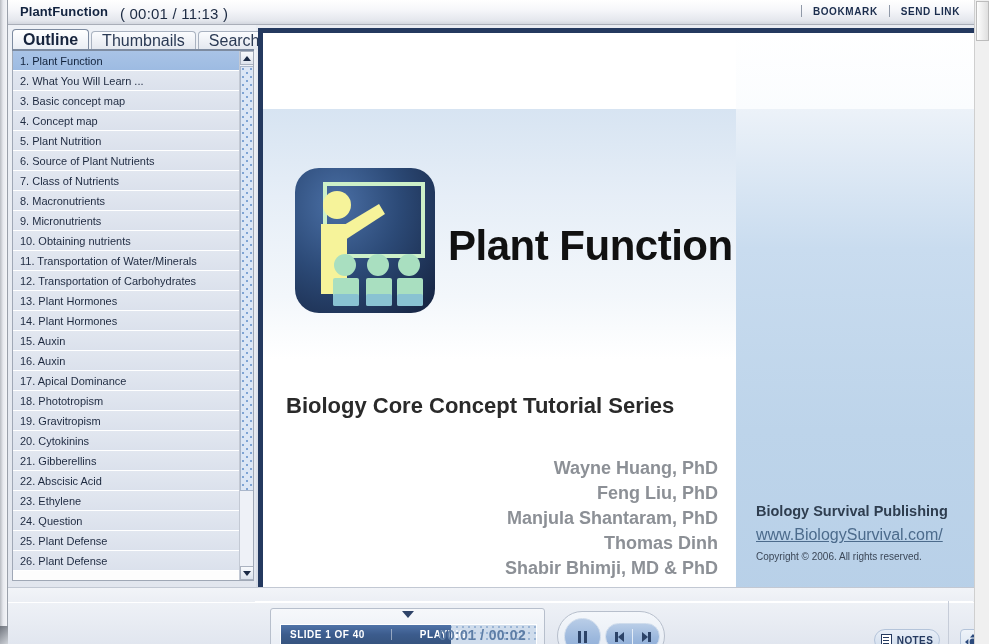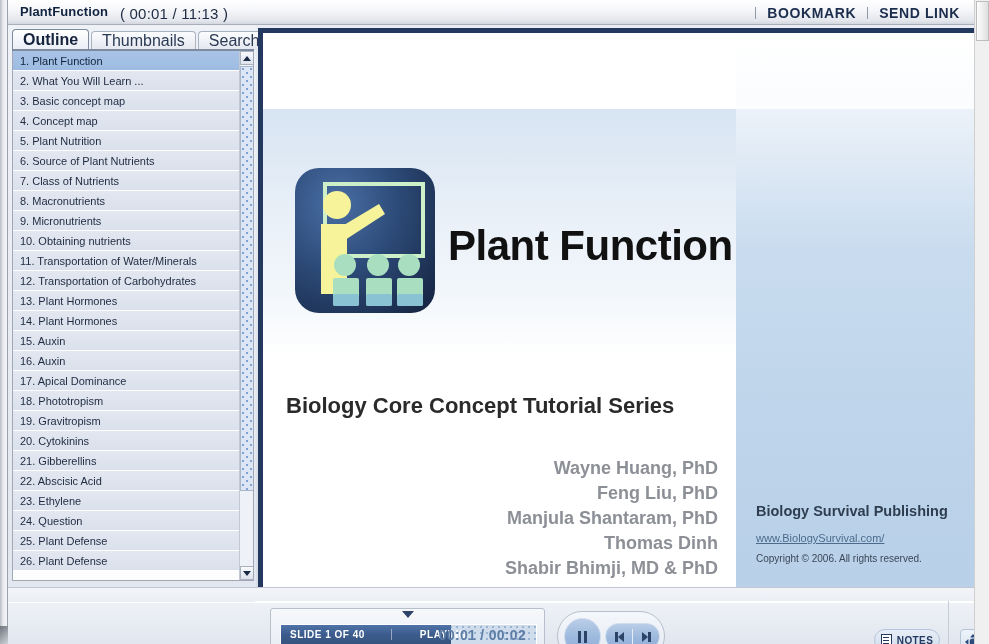--- a/index.html
+++ b/index.html
@@ -39,21 +39,21 @@
   }
   .time-total {
     position: absolute; left: 112px; top: 5px;
     font-size: 15px; color: #1c2a42; letter-spacing: .2px;
   }
   .tb-right { position: absolute; right: 14px; top: 5px; display: flex; align-items: center; }
   .tb-sep {
     display:inline-block; width:1px; height:12px; background:#9099a8; margin: 0 11px;
   }
   .tb-link {
-    font-size: 14px; font-weight: bold; color: #1b2d4d; letter-spacing: .6px;
+    font-size: 10px; font-weight: bold; color: #1b2d4d; letter-spacing: .6px;
     cursor: pointer;
   }
 
   
   .page-scrollbar {
     position: absolute; right: 0; top: 0; width: 15px; height: 644px;
     background: #f0f0f0; border-left: 1px solid #cfcfcf;
   }
   .page-scrollbar .thumb {
     position:absolute; left:1px; top:1px; width:13px; height:40px;
@@ -194,21 +194,21 @@
     position: absolute; left: 0; top: 423px; width: 455px;
     text-align: right;
     font-size: 18px; font-weight: bold; color: #8c9096;
     line-height: 25px;
   }
   .pub-block {
     position: absolute; left: 493px; top: 470px; width: 240px;
   }
   .pub-name { font-size: 14.5px; font-weight: bold; color: #2e3d4f; }
   .pub-url {
-    font-size: 11px; color: #4c6b8c; text-decoration: underline; margin-top: 13px;
+    font-size: 16px; color: #4c6b8c; text-decoration: underline; margin-top: 7px;
     display: inline-block; cursor: pointer;
   }
   .pub-copy { font-size: 10px; color: #3b4757; margin-top: 7px; }
 
   
   .bottombar {
     position: absolute; left: 0; top: 562px; width: 966px; height: 57px;
     background: linear-gradient(to bottom,#f2f4f8 0%,#e6eaf1 45%,#dde2eb 100%);
     border-top: 1px solid #c2c8d3;
   }

